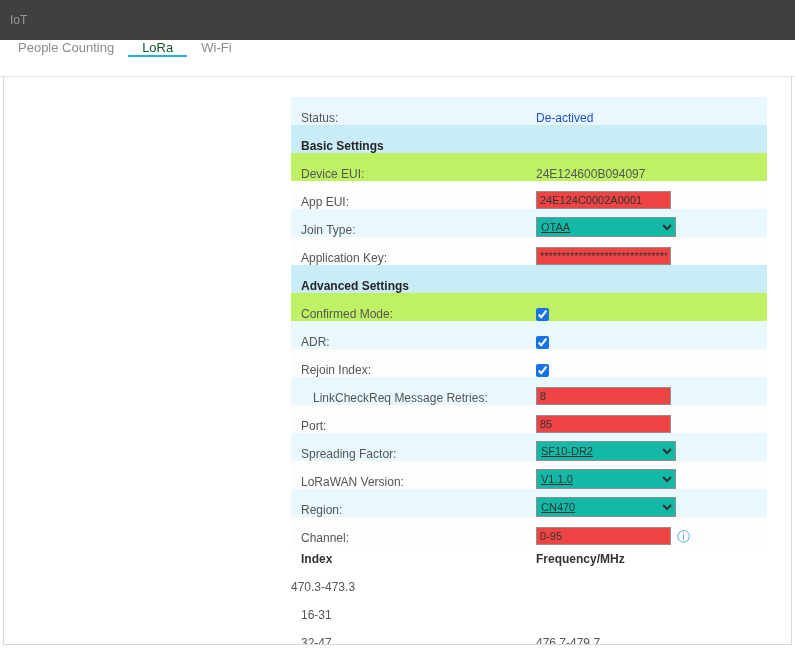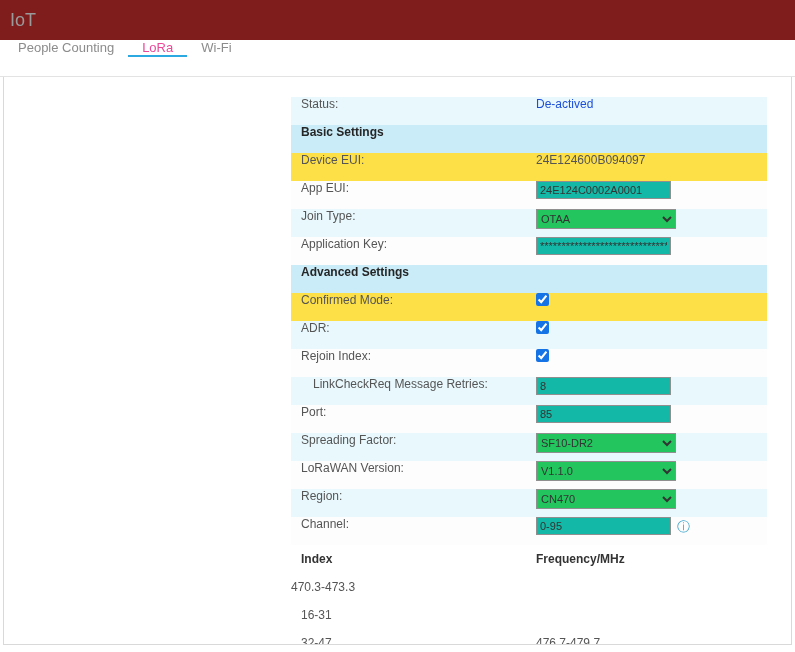--- a/index.html
+++ b/index.html
@@ -1,52 +1,52 @@
 <!DOCTYPE html>
 <html><head>
 <meta charset="utf-8">
 <style>
   * { margin:0; padding:0; box-sizing:border-box; }
   html,body { width:795px; height:652px; overflow:hidden; background:#fff;
     font-family:"Liberation Sans", sans-serif; }
 
-  .topbar { height:40px; background:#7f1d1d; display:flex; align-items:center;
-    padding-left:10px; font-size:18px; color:#9a9a9a; }
+  .topbar { height:40px; background:#404040; display:flex; align-items:center;
+    padding-left:10px; font-size:12px; color:#9a9a9a; }
 
   .tabbar { height:37px; background:#fff; display:flex; align-items:flex-start;
     border-bottom:1px solid #e3e3e3; padding-left:4px; }
   .tab { display:flex; align-items:center; padding:0 14px; font-size:13px;
     color:#8c8c8c; cursor:pointer; border-bottom:2px solid transparent; }
-  .tab.active { color:#ec4899; border-bottom-color:#2ba9e0; }
+  .tab.active { color:#14532d; border-bottom-color:#2ba9e0; }
 
   .panel { margin:0 3px; height:568px; border:1px solid #d9d9d9; border-top:none;
     background:#fff; overflow:hidden; }
 
   .form-area { width:476px; margin-left:287px; margin-top:20px; }
 
-  .row { height:28px; display:flex; align-items:flex-start; font-size:12px; color:#555; }
+  .row { height:28px; display:flex; align-items:flex-end; font-size:12px; color:#555; }
   .row-label { width:245px; padding-left:10px; flex:none; }
   .row-label.indent { padding-left:22px; }
   .row-control { flex:1; display:flex; align-items:center; }
 
   .bg-cyan   { background:#e8f8fd; }
-  .bg-gray   { background:#fde047; }
+  .bg-gray   { background:#bef264; }
   .bg-white  { background:#fdfdfd; }
   .section-header { background:#c9ecf8; font-weight:bold; color:#262626; }
   .section-header .row-label { width:auto; }
 
   .status-value { color:#1d4ed8; }
   .readonly-value { color:#555; }
 
   input[type="text"], input[type="password"] {
-    width:135px; height:18px; border:1px solid #8f8f8f; background:#14b8a6;
+    width:135px; height:18px; border:1px solid #8f8f8f; background:#ef4444;
     font-size:11px; padding:0 3px; color:#333;
     font-family:"Liberation Sans", sans-serif; }
-  select { width:140px; height:20px; border:1px solid #8f8f8f; background:#22c55e;
-    font-size:11px; color:#333; font-family:"Liberation Sans", sans-serif; }
+  select { width:140px; height:20px; border:1px solid #8f8f8f; background:#14b8a6;
+    font-size:11px; color:#333; font-family:"Liberation Sans", sans-serif;text-decoration:underline; }
   input[type="checkbox"] { width:13px; height:13px; accent-color:#1673e6; }
 
   .info-icon { margin-left:6px; color:#43a6cc; font-size:13px; line-height:13px;
     cursor:pointer; }
 
   .table-row { height:28px; display:flex; align-items:center; font-size:12px;
     color:#555; background:#fff; }
   .table-row.head { font-weight:bold; color:#333;align-items:center; }
   .col-index { width:245px; padding-left:10px; flex:none; }
   .col-freq { flex:1; }

